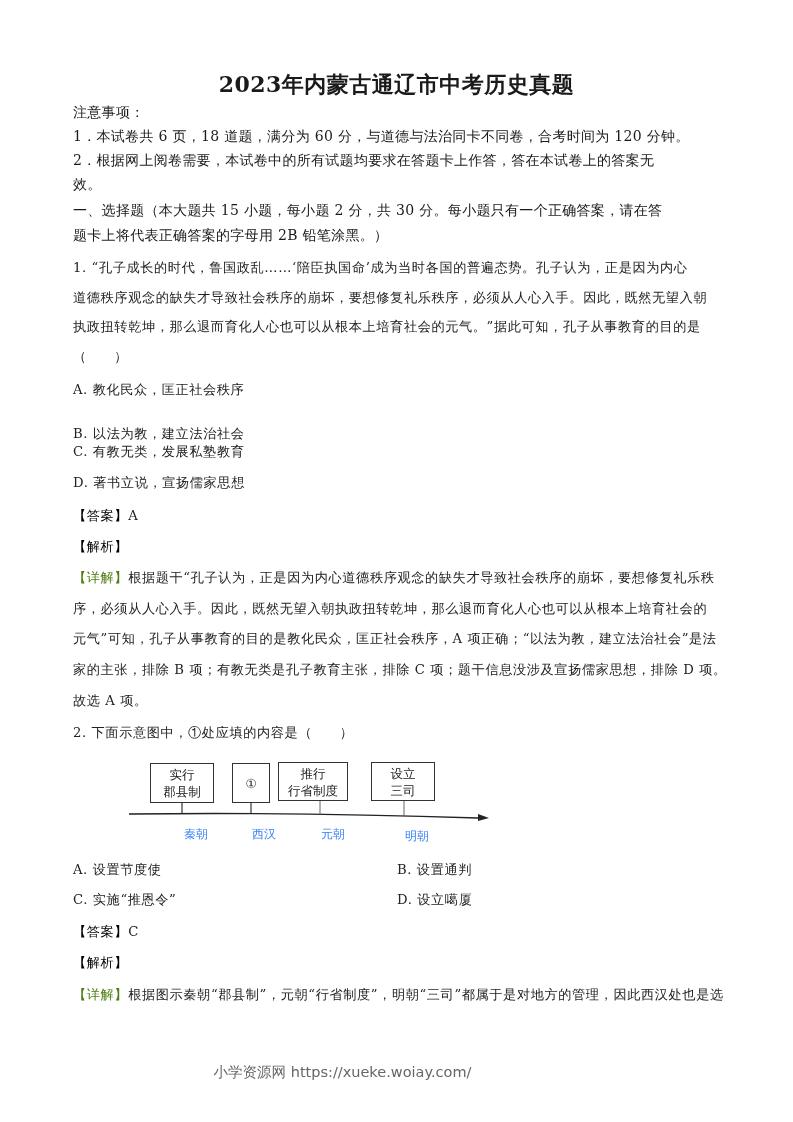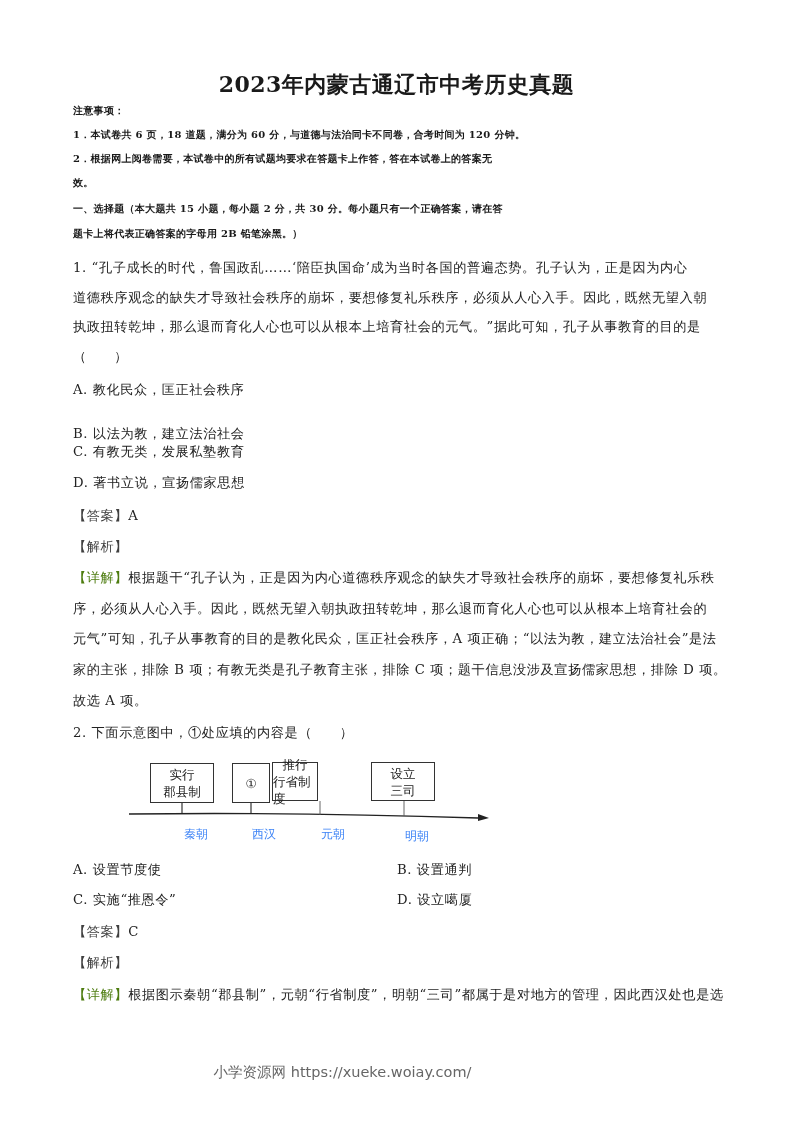--- a/index.html
+++ b/index.html
@@ -1,23 +1,23 @@
 <!DOCTYPE html>
 <html><head>
 <meta charset="utf-8">
 <style>
   html, body { margin: 0; padding: 0; background: #ffffff; }
   body { width: 793px; height: 1122px; position: relative; overflow: hidden;
          font-family: "DejaVu Serif", "Liberation Serif", serif; color: #1a1a1a; }
   .line { position: absolute; left: 73px; white-space: nowrap; }
   .title { position: absolute; top: 70px; left: 0; width: 793px; text-align: center;
            font-weight: bold; font-size: 22px; letter-spacing: 0.5px; }
-  .bold { font-weight: bold; font-size: 10px; letter-spacing: 0.3px; }
+  .bold { font-weight: normal; font-size: 14px; letter-spacing: 0.3px; }
   .body { font-size: 13.2px; color: #222; letter-spacing: 0.6px; }
-  .tag { color: #404040; }
+  .tag { color: #000000; }
   .tag-black { color: #4d7c0f; }
   .diagram { position: absolute; left: 0; top: 0; width: 793px; height: 860px; pointer-events: none; margin-left: 48px; }
   .dbox { position: absolute; border: 1.2px solid #333; background: #fff; box-sizing: border-box;
           display: flex; flex-direction: column; align-items: center; justify-content: center;
           font-size: 12.5px; line-height: 17px; color: #222; }
   .dlabel { position: absolute; font-size: 12px; color: #3b82f6; text-align: right; width: 50px; }
   .footer { position: absolute; top: 1063px; left: 0; width: 685px; text-align: center;
             font-family: "DejaVu Sans", "Liberation Sans", sans-serif; font-size: 14.5px; color: #666; }
 </style>
 </head>
@@ -68,21 +68,21 @@
     <line x1="272" y1="801" x2="272" y2="815" stroke="#555" stroke-width="0.9"></line>
     <line x1="356" y1="801" x2="356" y2="816" stroke="#555" stroke-width="0.9"></line>
   </svg>
   <div class="dbox" style="left:102px;top:763px;width:64px;height:40px">
     <span>实行</span>
     <span>郡县制</span>
   </div>
   <div class="dbox" style="left:184px;top:763px;width:38px;height:40px">
     <span>①</span>
   </div>
-  <div class="dbox" style="left:224px;top:762px;width:46px;height:39px">
+  <div class="dbox" style="left:230px;top:762px;width:70px;height:39px">
     <span>推行</span>
     <span>行省制度</span>
   </div>
   <div class="dbox" style="left:323px;top:762px;width:64px;height:39px">
     <span>设立</span>
     <span>三司</span>
   </div>
   <div class="dlabel" style="left:110px;top:826px">秦朝</div>
   <div class="dlabel" style="left:178px;top:826px">西汉</div>
   <div class="dlabel" style="left:247px;top:826px">元朝</div>

